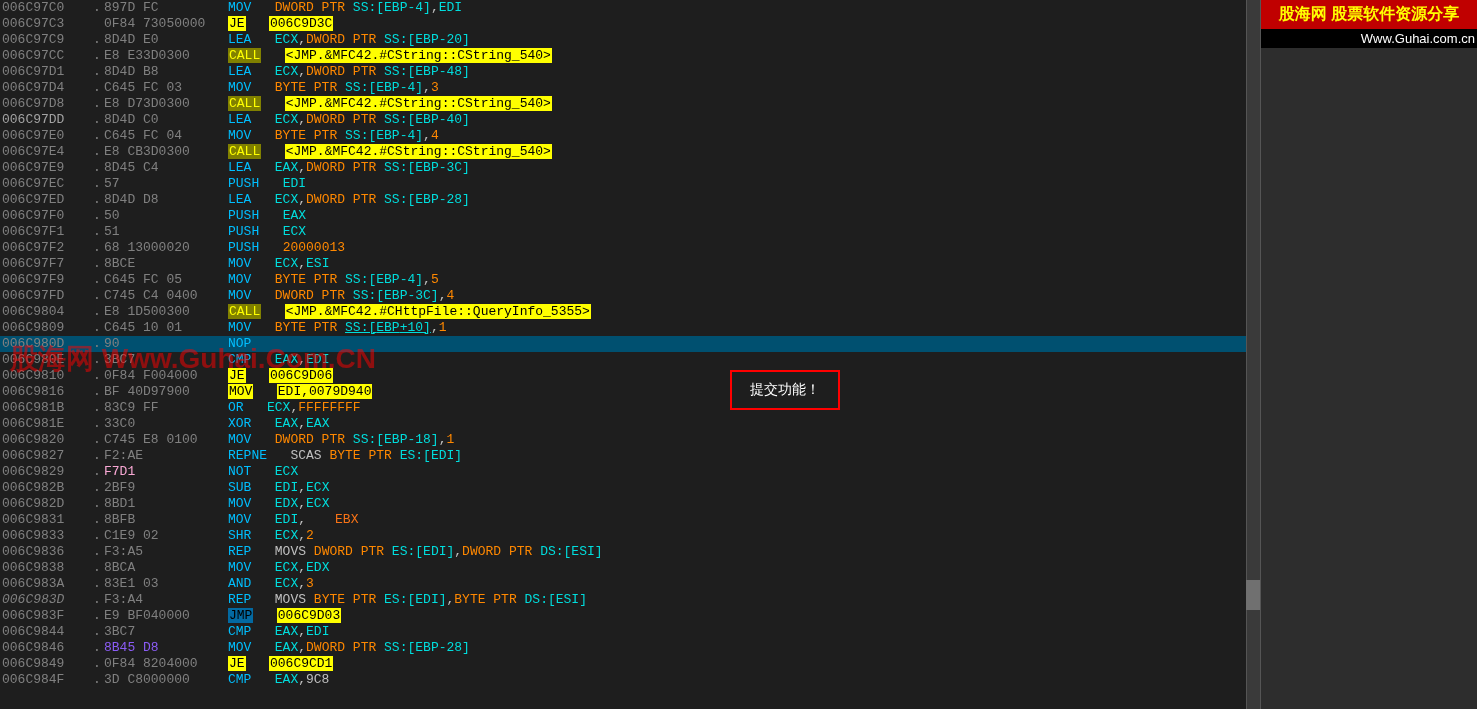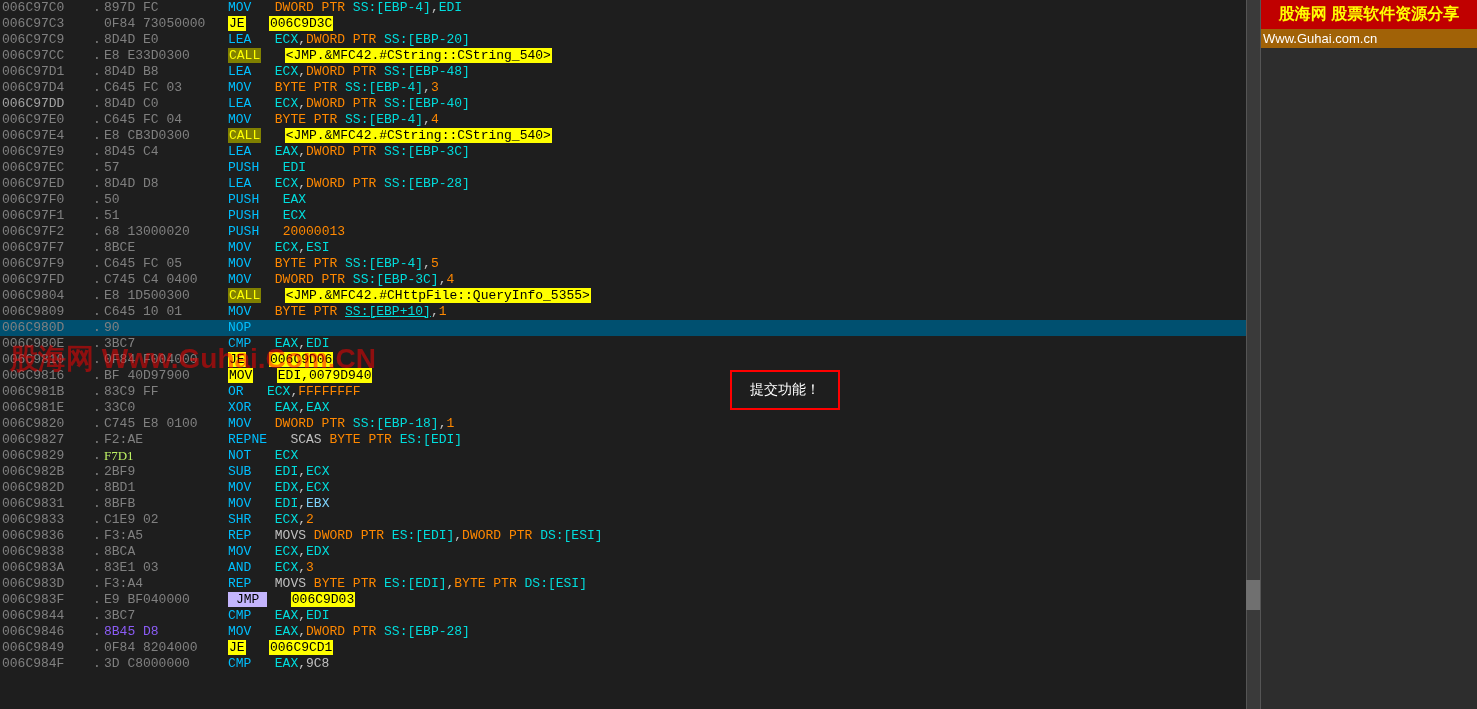--- a/index.html
+++ b/index.html
@@ -79,23 +79,23 @@
       color: #ffff00;
       text-align: center;
       padding: 4px 2px;
       font-size: 16px;
       font-weight: bold;
       font-family: 'SimHei', sans-serif;
       line-height: 1.3;
     }
 
     #brand-url {
-      background: #a16207;
+      background: #000000;
       color: #ffffff;
-      text-align: left;
+      text-align: right;
       padding: 2px;
       font-size: 13px;
       font-family: Arial, sans-serif;
     }
 
     #watermark-overlay {
       position: absolute;
       top: 340px;
       left: 10px;
       width: 550px;
@@ -184,20 +184,26 @@
             <td class="col-bytes" style="color: rgb(128, 128, 128);">8D4D B8</td>
             <td class="col-instruction"><span style="color:#00bfff;">LEA</span>&nbsp;&nbsp;&nbsp;<span style="color:#00dddd;">ECX</span>,<span style="color:#ff8800;">DWORD PTR</span> <span style="color:#00dddd;">SS:[<span style="color:#00dddd;">EBP</span>-48]</span></td>
           </tr>
           <tr class="disasm-row">
             <td class="col-address" style="color: rgb(128, 128, 128);">006C97D4</td>
             <td class="col-dot" style="color: rgb(128, 128, 128);">.</td>
             <td class="col-bytes" style="color: rgb(128, 128, 128);">C645 FC 03</td>
             <td class="col-instruction"><span style="color:#00bfff;">MOV</span>&nbsp;&nbsp;&nbsp;<span style="color:#ff8800;">BYTE PTR</span> <span style="color:#00dddd;">SS:[<span style="color:#00dddd;">EBP</span>-4]</span>,<span style="color:#ff8800;">3</span></td>
           </tr>
           <tr class="disasm-row">
+            <td class="col-address" style="color: rgb(128, 128, 128);">006C97D8</td>
+            <td class="col-dot" style="color: rgb(128, 128, 128);">.</td>
+            <td class="col-bytes" style="color: rgb(128, 128, 128);">E8 D73D0300</td>
+            <td class="col-instruction"><span style="background:#808000;color:#ffff00;padding:0 1px;">CALL</span>&nbsp;&nbsp;&nbsp;<span style="background:#ffff00;color:#000;padding:0 1px;">&lt;JMP.&amp;MFC42.#CString::CString_540&gt;</span></td>
+          </tr>
+          <tr class="disasm-row">
             <td class="col-address" style="color: #a3a3a3;">006C97DD</td>
             <td class="col-dot" style="color: rgb(128, 128, 128);">.</td>
             <td class="col-bytes" style="color: rgb(128, 128, 128);">8D4D C0</td>
             <td class="col-instruction"><span style="color:#00bfff;">LEA</span>&nbsp;&nbsp;&nbsp;<span style="color:#00dddd;">ECX</span>,<span style="color:#ff8800;">DWORD PTR</span> <span style="color:#00dddd;">SS:[<span style="color:#00dddd;">EBP</span>-40]</span></td>
           </tr>
           <tr class="disasm-row">
             <td class="col-address" style="color: rgb(128, 128, 128);">006C97E0</td>
             <td class="col-dot" style="color: rgb(128, 128, 128);">.</td>
             <td class="col-bytes" style="color: rgb(128, 128, 128);">C645 FC 04</td>
             <td class="col-instruction"><span style="color:#00bfff;">MOV</span>&nbsp;&nbsp;&nbsp;<span style="color:#ff8800;">BYTE PTR</span> <span style="color:#00dddd;">SS:[<span style="color:#00dddd;">EBP</span>-4]</span>,<span style="color:#ff8800;">4</span></td>
@@ -318,40 +324,40 @@
           </tr>
           <tr class="disasm-row">
             <td class="col-address" style="color: rgb(128, 128, 128);">006C9827</td>
             <td class="col-dot" style="color: rgb(128, 128, 128);">.</td>
             <td class="col-bytes" style="color: rgb(128, 128, 128);">F2:AE</td>
             <td class="col-instruction"><span style="color:#00bfff;">REPNE</span>&nbsp;&nbsp;&nbsp;SCAS <span style="color:#ff8800;">BYTE PTR</span> <span style="color:#00dddd;">ES:[<span style="color:#00dddd;">EDI</span>]</span></td>
           </tr>
           <tr class="disasm-row">
             <td class="col-address" style="color: rgb(128, 128, 128);">006C9829</td>
             <td class="col-dot" style="color: rgb(128, 128, 128);">.</td>
-            <td class="col-bytes" style="color: #bef264; font-family: Liberation Serif, serif;">F7D1</td>
+            <td class="col-bytes" style="color: #f9a8d4;">F7D1</td>
             <td class="col-instruction"><span style="color:#00bfff;">NOT</span>&nbsp;&nbsp;&nbsp;<span style="color:#00dddd;">ECX</span></td>
           </tr>
           <tr class="disasm-row">
             <td class="col-address" style="color: rgb(128, 128, 128);">006C982B</td>
             <td class="col-dot" style="color: rgb(128, 128, 128);">.</td>
             <td class="col-bytes" style="color: rgb(128, 128, 128);">2BF9</td>
             <td class="col-instruction"><span style="color:#00bfff;">SUB</span>&nbsp;&nbsp;&nbsp;<span style="color:#00dddd;">EDI</span>,<span style="color:#00dddd;">ECX</span></td>
           </tr>
           <tr class="disasm-row">
             <td class="col-address" style="color: rgb(128, 128, 128);">006C982D</td>
             <td class="col-dot" style="color: rgb(128, 128, 128);">.</td>
             <td class="col-bytes" style="color: rgb(128, 128, 128);">8BD1</td>
             <td class="col-instruction"><span style="color:#00bfff;">MOV</span>&nbsp;&nbsp;&nbsp;<span style="color:#00dddd;">EDX</span>,<span style="color:#00dddd;">ECX</span></td>
           </tr>
           <tr class="disasm-row">
             <td class="col-address" style="color: rgb(128, 128, 128);">006C9831</td>
             <td class="col-dot" style="color: rgb(128, 128, 128);">.</td>
             <td class="col-bytes" style="color: rgb(128, 128, 128);">8BFB</td>
-            <td class="col-instruction"><span style="color:#00bfff;">MOV</span>&nbsp;&nbsp;&nbsp;<span style="color:#00dddd;">EDI</span>,<span style="color:#7dd3fc;">EBX</span></td>
+            <td class="col-instruction"><span style="color:#00bfff;">MOV</span>&nbsp;&nbsp;&nbsp;<span style="color:#00dddd;">EDI</span>,<span style="color:#f97316;margin-left:29px;">EBX</span></td>
           </tr>
           <tr class="disasm-row">
             <td class="col-address" style="color: rgb(128, 128, 128);">006C9833</td>
             <td class="col-dot" style="color: rgb(128, 128, 128);">.</td>
             <td class="col-bytes" style="color: rgb(128, 128, 128);">C1E9 02</td>
             <td class="col-instruction"><span style="color:#00bfff;">SHR</span>&nbsp;&nbsp;&nbsp;<span style="color:#00dddd;">ECX</span>,<span style="color:#ff8800;">2</span></td>
           </tr>
           <tr class="disasm-row">
             <td class="col-address" style="color: rgb(128, 128, 128);">006C9836</td>
             <td class="col-dot" style="color: rgb(128, 128, 128);">.</td>
@@ -364,30 +370,30 @@
             <td class="col-bytes" style="color: rgb(128, 128, 128);">8BCA</td>
             <td class="col-instruction"><span style="color:#00bfff;">MOV</span>&nbsp;&nbsp;&nbsp;<span style="color:#00dddd;">ECX</span>,<span style="color:#00dddd;">EDX</span></td>
           </tr>
           <tr class="disasm-row">
             <td class="col-address" style="color: rgb(128, 128, 128);">006C983A</td>
             <td class="col-dot" style="color: rgb(128, 128, 128);">.</td>
             <td class="col-bytes" style="color: rgb(128, 128, 128);">83E1 03</td>
             <td class="col-instruction"><span style="color:#00bfff;">AND</span>&nbsp;&nbsp;&nbsp;<span style="color:#00dddd;">ECX</span>,<span style="color:#ff8800;">3</span></td>
           </tr>
           <tr class="disasm-row">
-            <td class="col-address" style="color: rgb(128, 128, 128);">006C983D</td>
+            <td class="col-address" style="color: rgb(128, 128, 128); font-style: italic;">006C983D</td>
             <td class="col-dot" style="color: rgb(128, 128, 128);">.</td>
             <td class="col-bytes" style="color: rgb(128, 128, 128);">F3:A4</td>
             <td class="col-instruction"><span style="color:#00bfff;">REP</span>&nbsp;&nbsp;&nbsp;MOVS <span style="color:#ff8800;">BYTE PTR</span> <span style="color:#00dddd;">ES:[<span style="color:#00dddd;">EDI</span>]</span>,<span style="color:#ff8800;">BYTE PTR</span> <span style="color:#00dddd;">DS:[<span style="color:#00dddd;">ESI</span>]</span></td>
           </tr>
           <tr class="disasm-row">
             <td class="col-address" style="color: rgb(128, 128, 128);">006C983F</td>
             <td class="col-dot" style="color: rgb(128, 128, 128);">.</td>
             <td class="col-bytes" style="color: rgb(128, 128, 128);">E9 BF040000</td>
-            <td class="col-instruction"><span style="background:#c4b5fd;color:#000;padding:0 8px;">JMP</span>&nbsp;&nbsp;&nbsp;<span style="background:#ffff00;color:#000;padding:0 1px;">006C9D03</span></td>
+            <td class="col-instruction"><span style="background:#0369a1;color:#000;padding:0 1px;">JMP</span>&nbsp;&nbsp;&nbsp;<span style="background:#ffff00;color:#000;padding:0 1px;">006C9D03</span></td>
           </tr>
           <tr class="disasm-row">
             <td class="col-address" style="color: rgb(128, 128, 128);">006C9844</td>
             <td class="col-dot" style="color: rgb(128, 128, 128);">.</td>
             <td class="col-bytes" style="color: rgb(128, 128, 128);">3BC7</td>
             <td class="col-instruction"><span style="color:#00bfff;">CMP</span>&nbsp;&nbsp;&nbsp;<span style="color:#00dddd;">EAX</span>,<span style="color:#00dddd;">EDI</span></td>
           </tr>
           <tr class="disasm-row">
             <td class="col-address" style="color: rgb(128, 128, 128);">006C9846</td>
             <td class="col-dot" style="color: rgb(128, 128, 128);">.</td>

